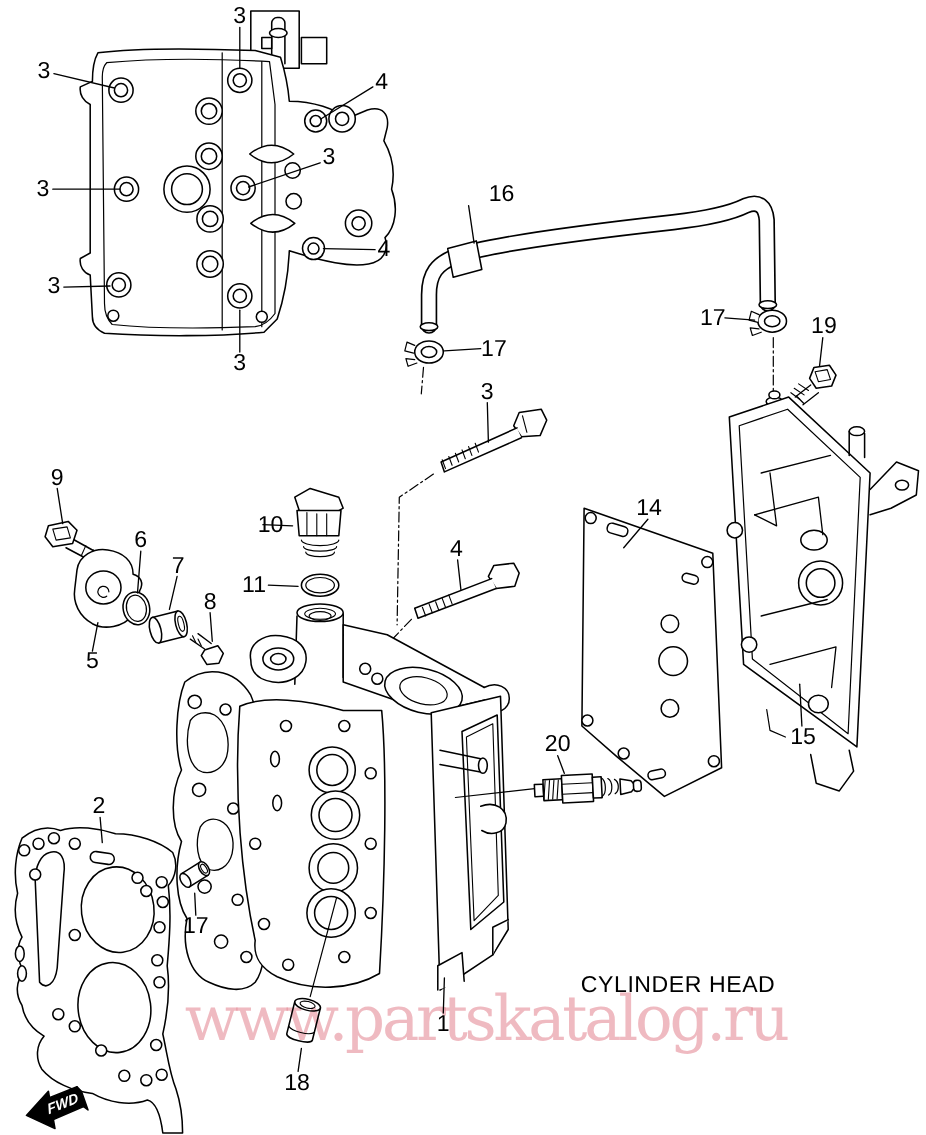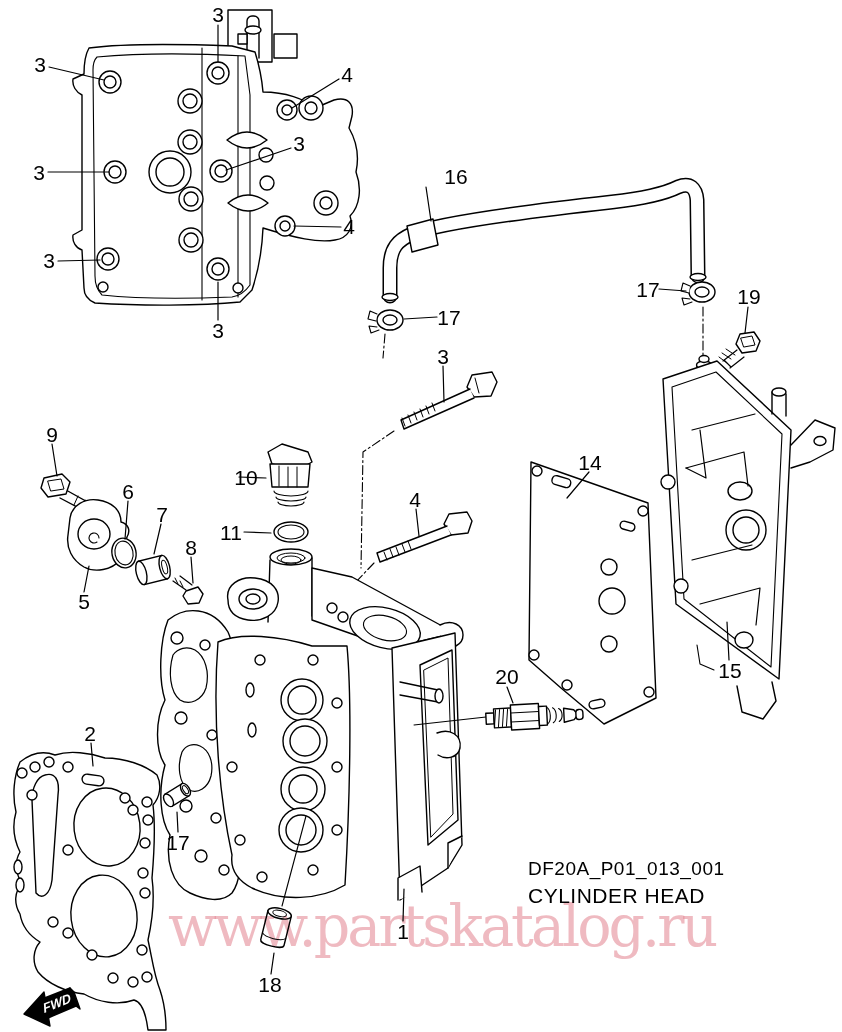--- a/index.html
+++ b/index.html
@@ -389,18 +389,17 @@
       <div class="callout" style="left: 730px; top: 670px;">15</div>
       <div class="callout" style="left: 590px; top: 462px;">14</div>
       <div class="callout" style="left: 749px; top: 296px;">19</div>
       <div class="callout" style="left: 432px; top: 176px; margin-left: 24px;">16</div>
       <div class="callout" style="left: 449px; top: 317px;">17</div>
       <div class="callout" style="left: 648px; top: 289px;">17</div>
       <div class="callout" style="left: 507px; top: 676px;">20</div>
       <div class="callout" style="left: 270px; top: 984px;">18</div>
     </div>
 
-<div class="part-code">DF20A_P01_013_001</div>
 <div class="part-name">CYLINDER HEAD</div>
 <div class="watermark">www.partskatalog.ru</div>
 <div class="fwd-label">FWD</div>
 
 </div>
 
 </body></html>

